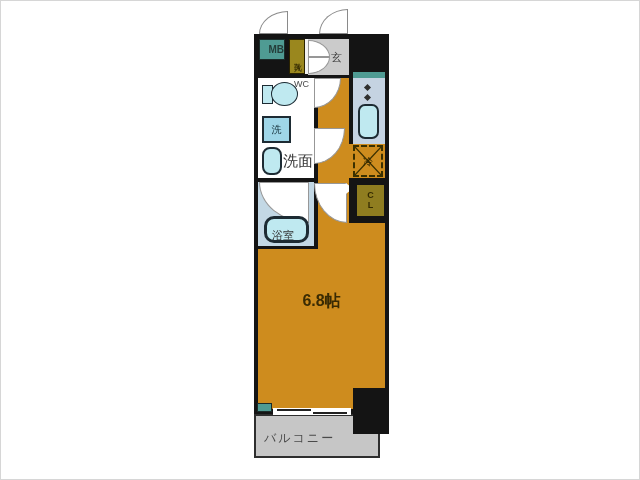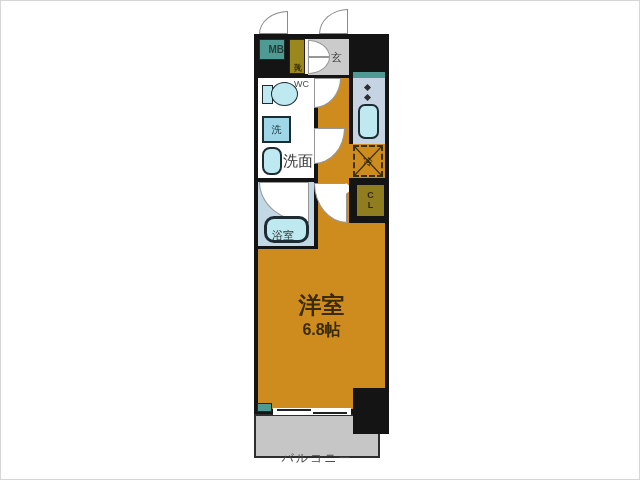--- a/index.html
+++ b/index.html
@@ -67,36 +67,35 @@
   .ext-arc{background:#fff;border:1px solid #8a8a8a;}
   .ext-left{left:258px;top:10px;width:29px;height:23px;border-radius:100% 0 0 0;}
   .ext-right{left:318px;top:8px;width:29px;height:25px;border-radius:100% 0 0 0;}
   
   .meter-box{left:256px;top:402px;width:15px;height:9px;background:#4F9B93;border:1px solid #1b2b29;}
   .window{left:272px;top:407px;width:78px;height:7px;background:#ffffff;}
   .win-seg{position:absolute;height:2px;background:#222;}
   .seg1{left:4px;top:1px;width:34px;} .seg2{left:40px;top:4px;width:34px;}
   .block-br{left:352px;top:387px;width:36px;height:46px;background:#141414;}
   .balcony{left:253px;top:413px;width:126px;height:44px;background:#C6C6C6;border:2px solid #2e2e2e;}
-  .balcony-label{left:0;top:14px;width:100%;text-align:center;font-size:12px;color:#4a4a4a;letter-spacing:2px;margin-top:20px;}
+  .balcony-label{left:8px;top:14px;width:100%;text-align:left;font-size:12px;color:#4a4a4a;letter-spacing:2px;}
 </style>
 </head>
 <body>
 
 <div class="canvas">
 
   <div class="abs ext-arc ext-left"></div>
   <div class="abs ext-arc ext-right"></div>
 
   <div class="abs plan-body"></div>
 
   <div class="abs corridor"></div>
   <div class="abs main-room">
     <div class="abs main-label">
-      <span class="nm">洋室</span>
       <span class="sz">6.8帖</span>
     </div>
   </div>
 
   <div class="abs room-mb">
     <span>MB</span>
   </div>
   <div class="abs room-shoe">
     <span>靴入</span>
   </div>

